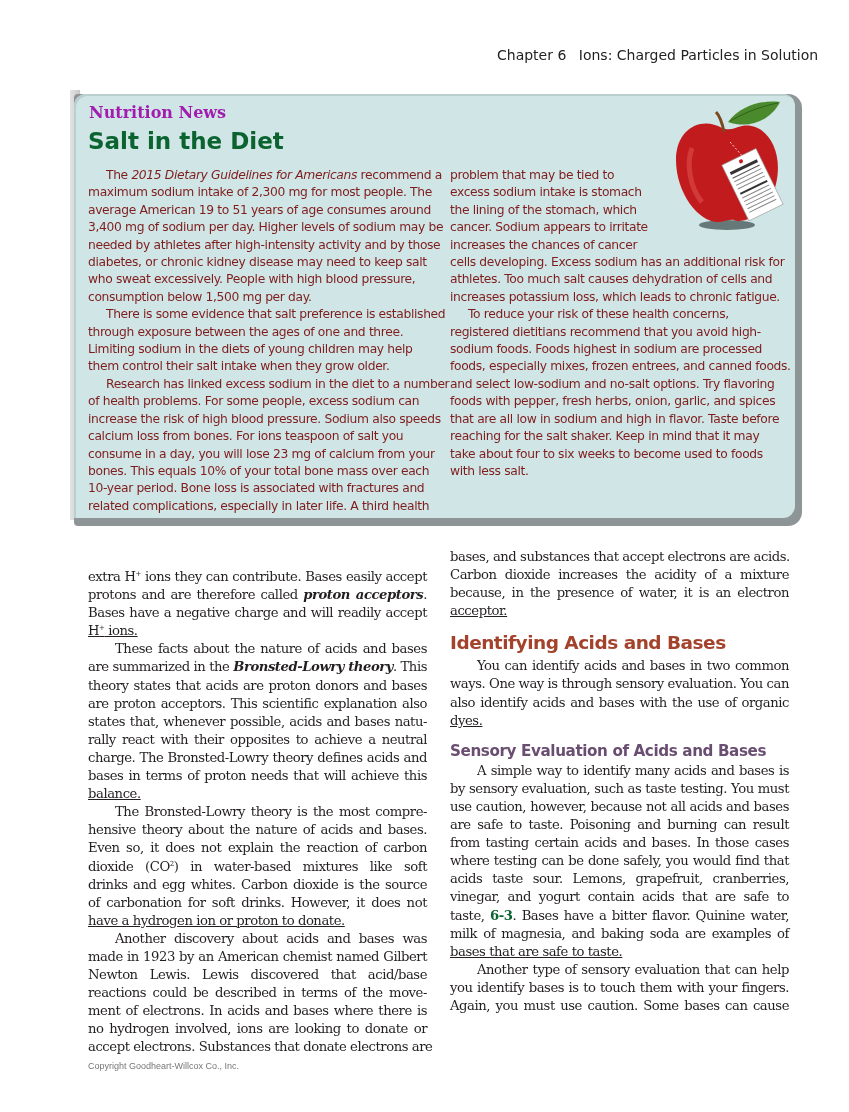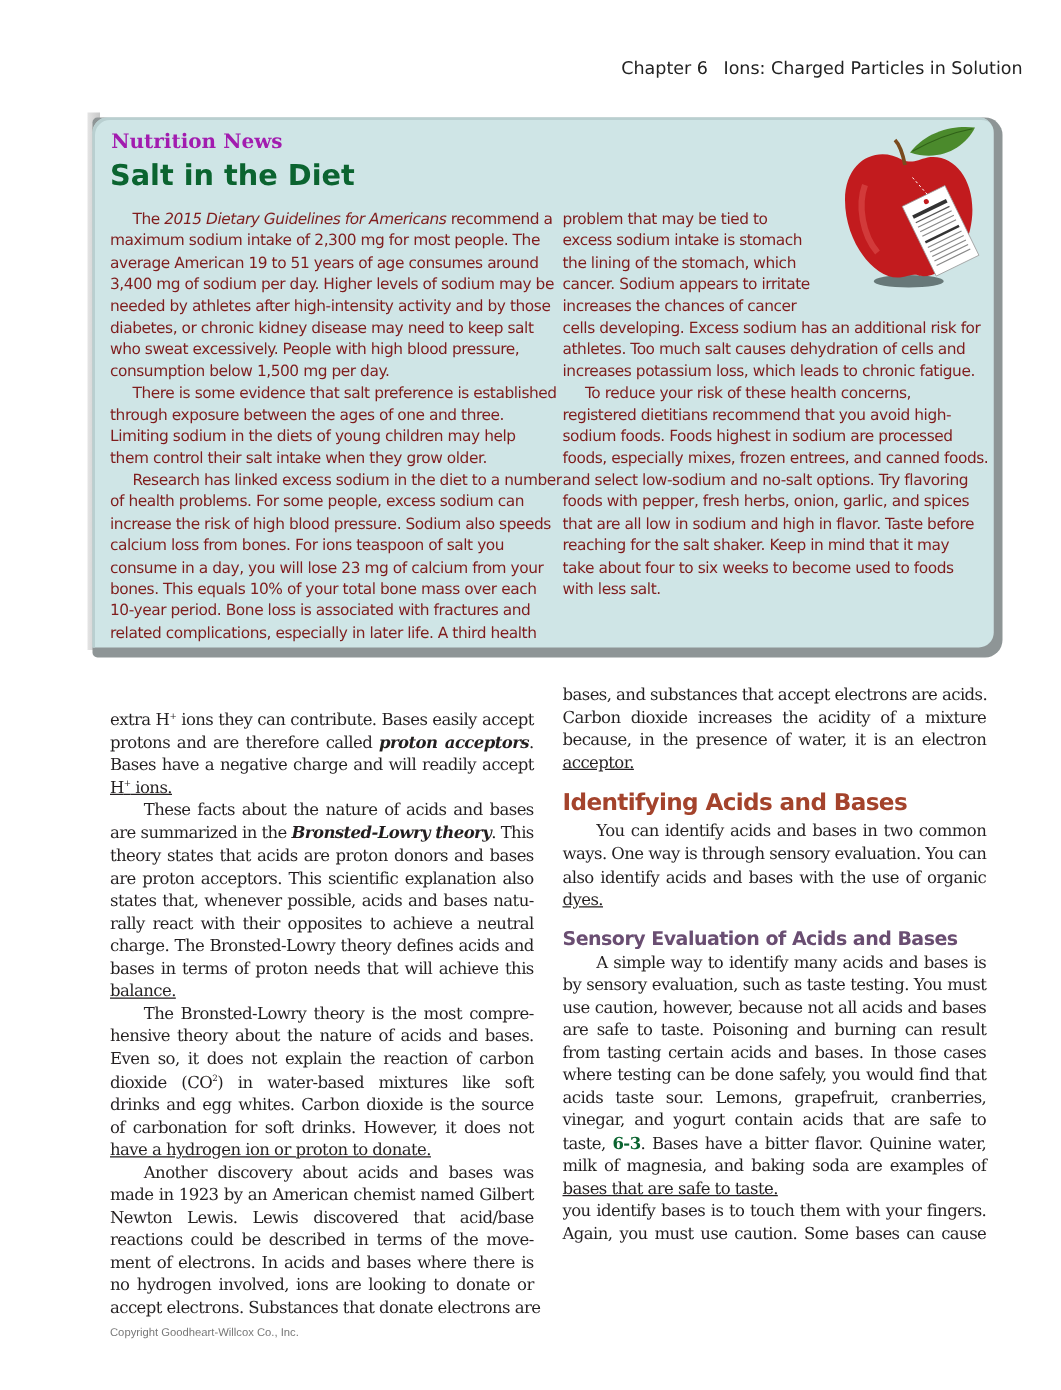--- a/index.html
+++ b/index.html
@@ -203,17 +203,18 @@
   <span class="l">by sensory evaluation, such as taste testing. You must</span>
   <span class="l">use caution, however, because not all acids and bases</span>
   <span class="l">are safe to taste. Poisoning and burning can result</span>
   <span class="l">from tasting certain acids and bases. In those cases</span>
   <span class="l">where testing can be done safely, you would find that</span>
   <span class="l">acids taste sour. Lemons, grapefruit, cranberries,</span>
   <span class="l">vinegar, and yogurt contain acids that are safe to</span>
   <span class="l"><span>taste, </span><span class="figref">6-3</span><span>. Bases have a bitter flavor. Quinine water,</span></span>
   <span class="l">milk of magnesia, and baking soda are examples of</span>
   <span class="l end">bases that are safe to taste.</span>
+  <span class="l ind">Another type of sensory evaluation that can help</span>
   <span class="l">you identify bases is to touch them with your fingers.</span>
   <span class="l">Again, you must use caution. Some bases can cause</span>
 </div>
 
 <div class="footer">Copyright Goodheart-Willcox Co., Inc.</div>
 
 </body></html>

